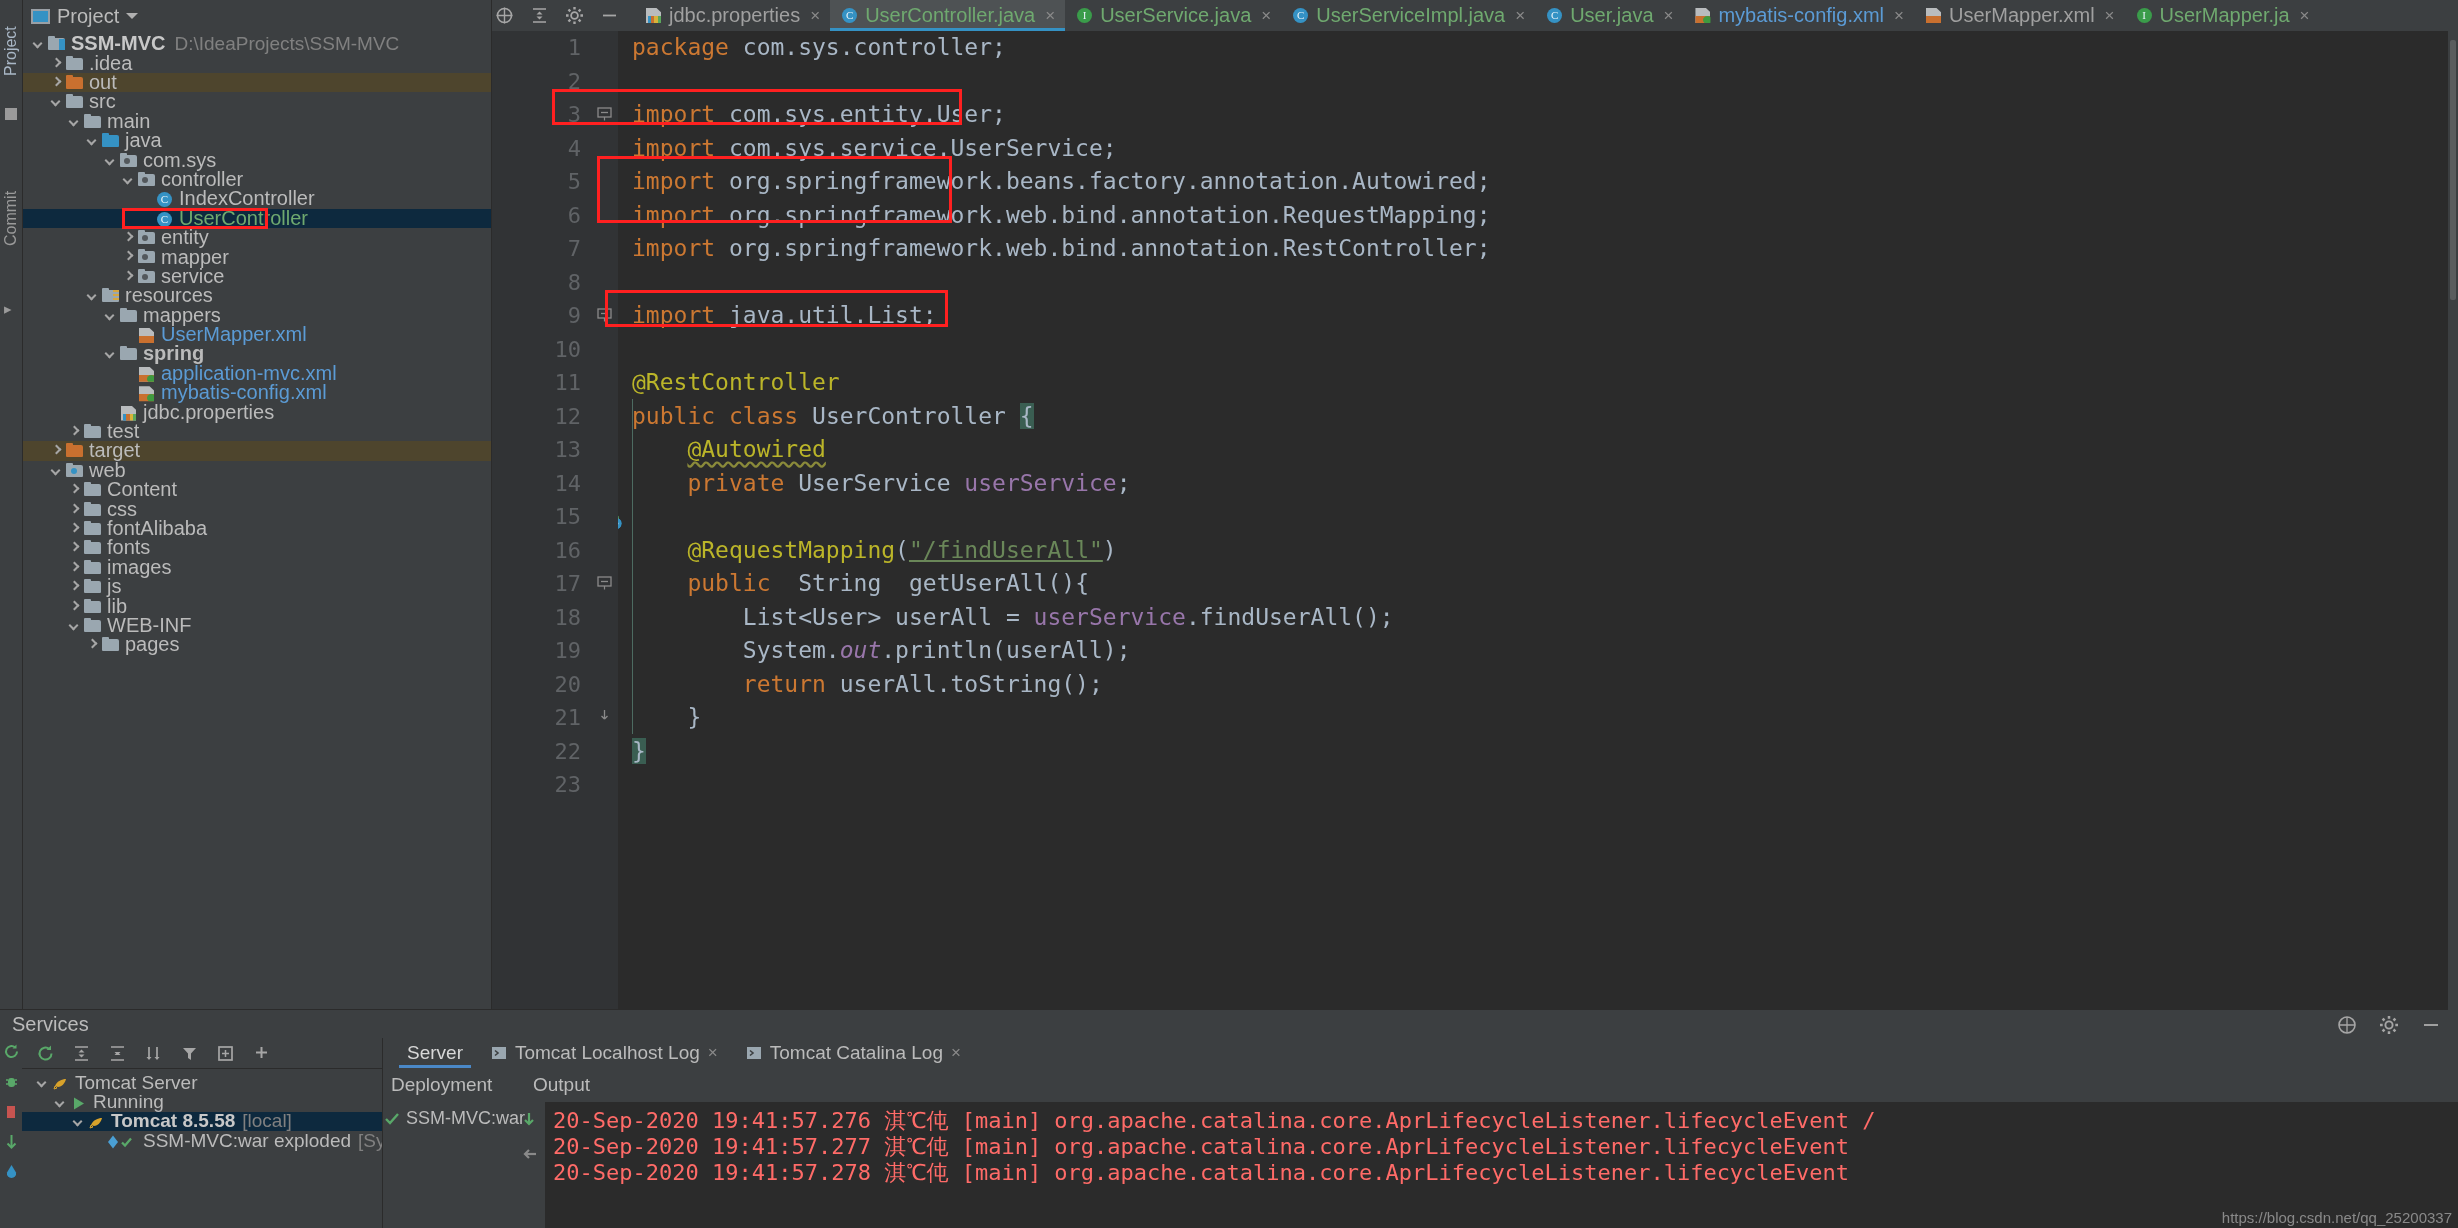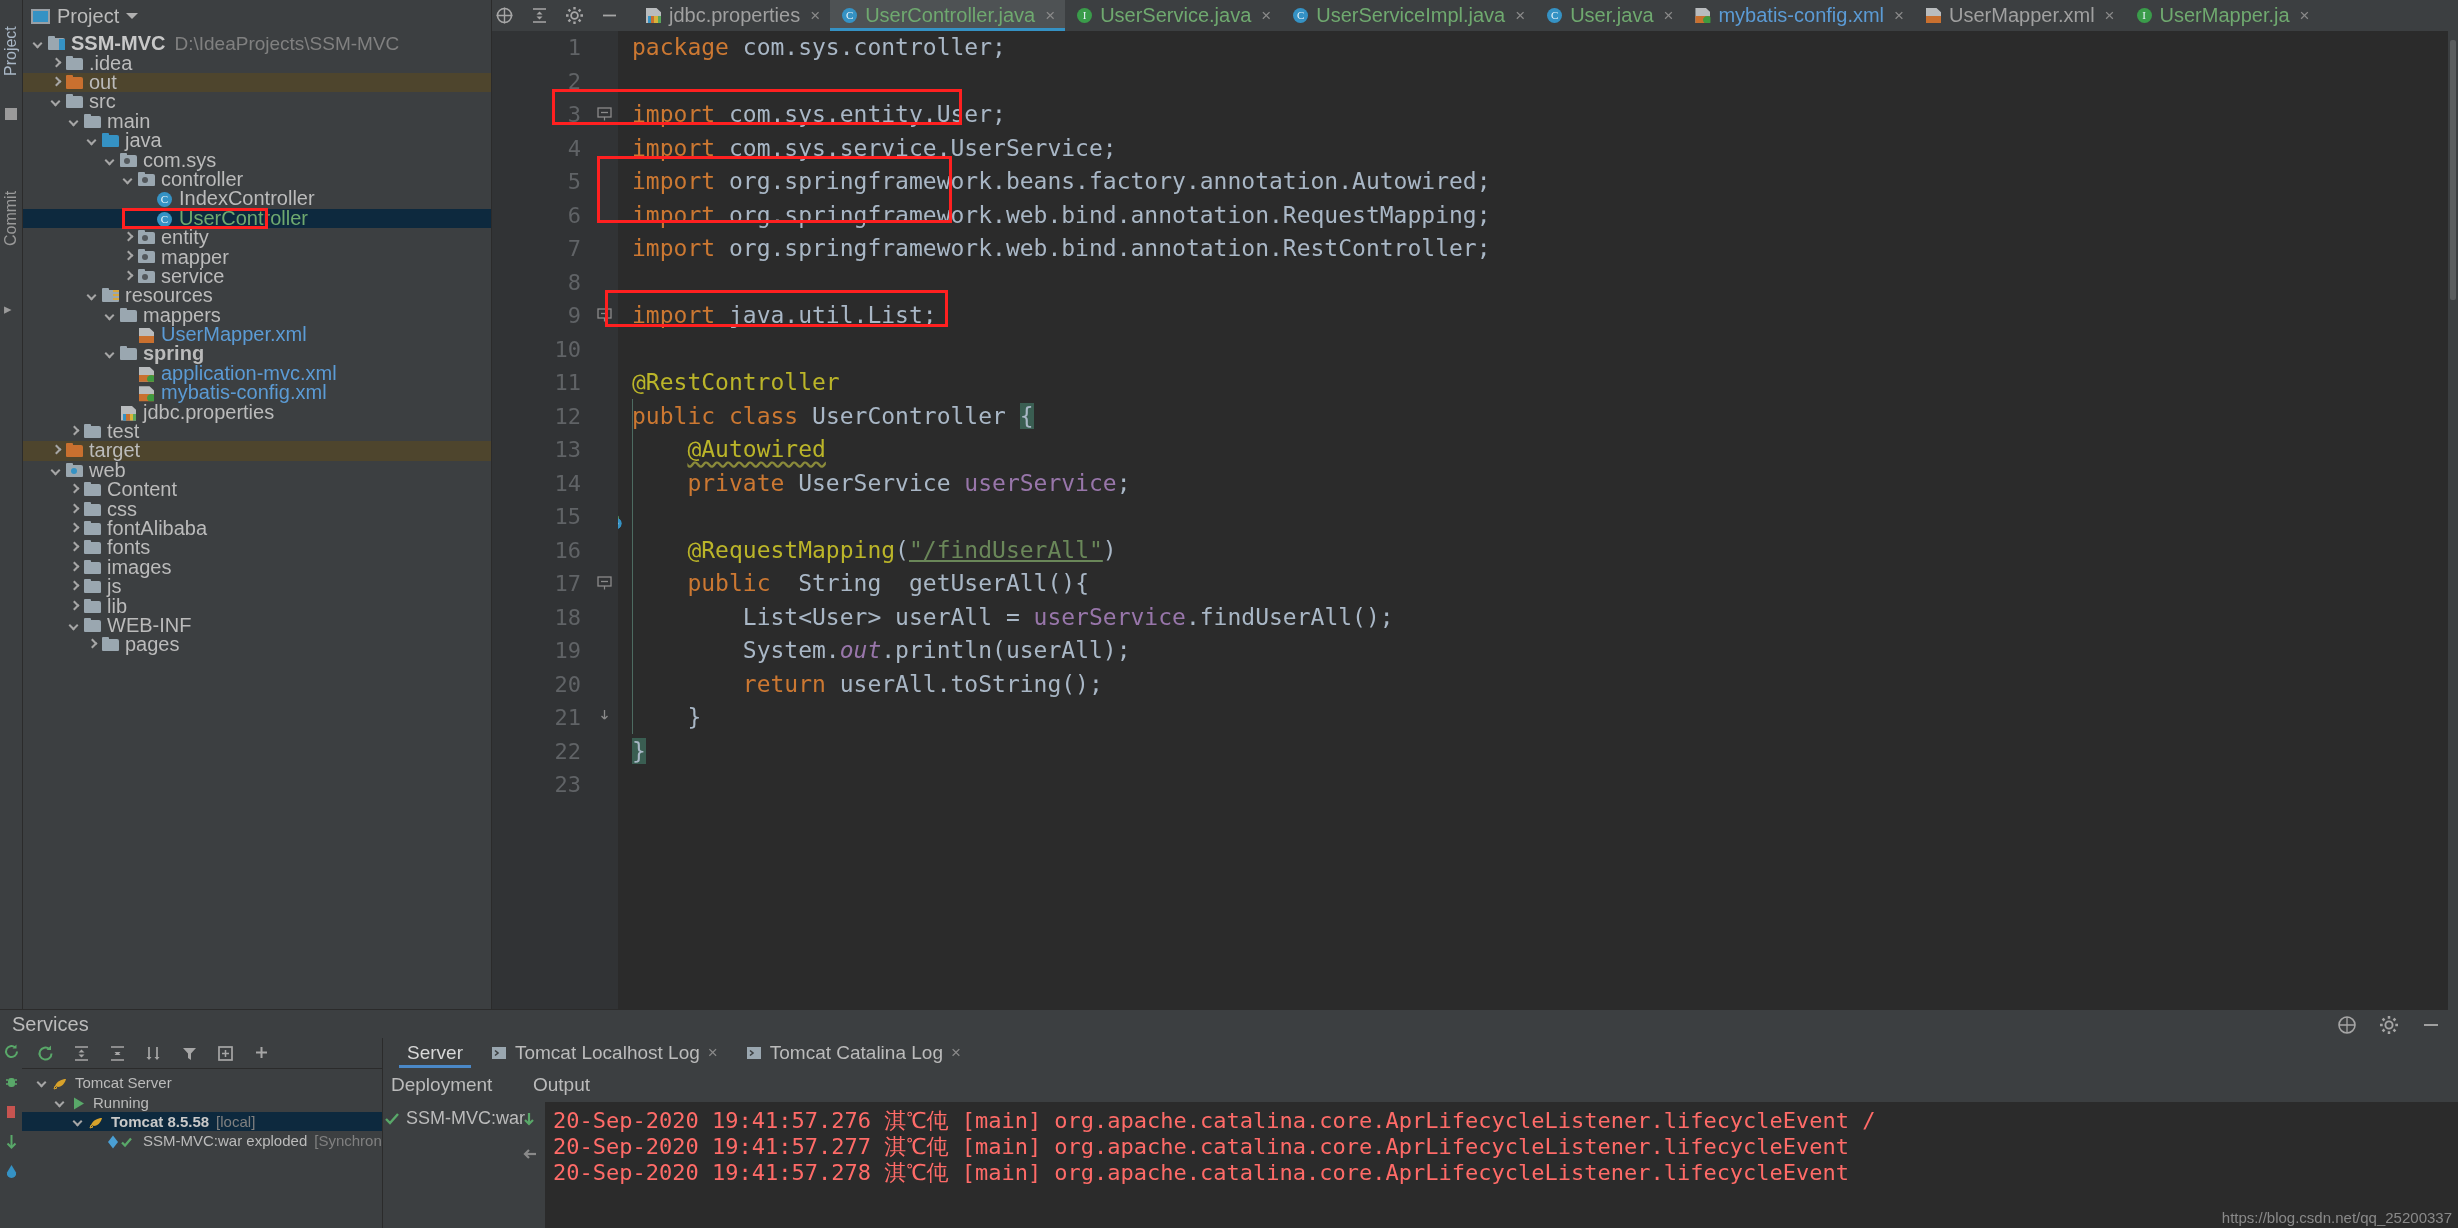--- a/index.html
+++ b/index.html
@@ -101,21 +101,21 @@
 
   
   .services{height:218px;flex:0 0 218px;display:flex;flex-direction:column;background:#3c3f41;border-top:1px solid #2b2b2b;}
   .svchead{height:28px;display:flex;align-items:center;padding-left:12px;position:relative;flex:0 0 28px;}
   .svchead .stitle{font-size:20px;color:#bbbbbb;}
   .svcicons{position:absolute;right:16px;top:4px;display:flex;gap:20px;align-items:center;}
   .svcbody{flex:1;display:flex;min-height:0;}
   .svcleft{width:22px;flex:0 0 22px;display:flex;flex-direction:column;align-items:center;padding-top:5px;gap:13px;background:#3c3f41;}
   .svcmid{width:360px;flex:0 0 360px;display:flex;flex-direction:column;border-right:1px solid #2b2b2b;}
   .svctoolbar{height:30px;display:flex;align-items:center;gap:17px;padding-left:14px;border-bottom:1px solid #2b2b2b;flex:0 0 30px;}
-  .svctree{flex:1;font-size:15px;padding-top:4px;overflow:hidden;}
+  .svctree{flex:1;font-size:19px;padding-top:4px;overflow:hidden;}
   .srow{height:19.4px;display:flex;align-items:center;white-space:nowrap;}
   .srow.sel{background:#0d293e;}
   .svcright{flex:1;display:flex;flex-direction:column;min-width:0;}
   .logtabs{height:30px;display:flex;align-items:center;gap:0;padding-left:10px;flex:0 0 30px;}
   .logtab{display:flex;align-items:center;gap:8px;padding:0 14px;height:30px;font-size:19px;color:#bbbbbb;position:relative;}
   .logtab.active{color:#d8d8d8;}
   .logtab.active::after{content:"";position:absolute;left:6px;right:6px;bottom:0;height:3px;background:#4a88c7;}
   .loghdr{height:34px;display:flex;flex:0 0 34px;}
   .dephdr{width:130px;flex:0 0 130px;font-size:19px;color:#bbbbbb;padding-left:8px;display:flex;align-items:center;}
   .outhdr{font-size:19px;color:#bbbbbb;padding-left:12px;display:flex;align-items:center;}

